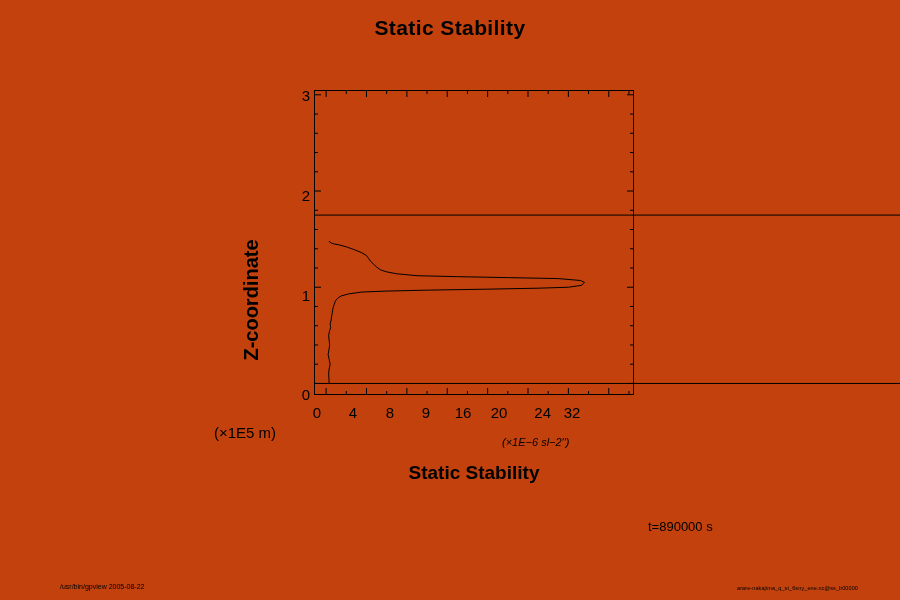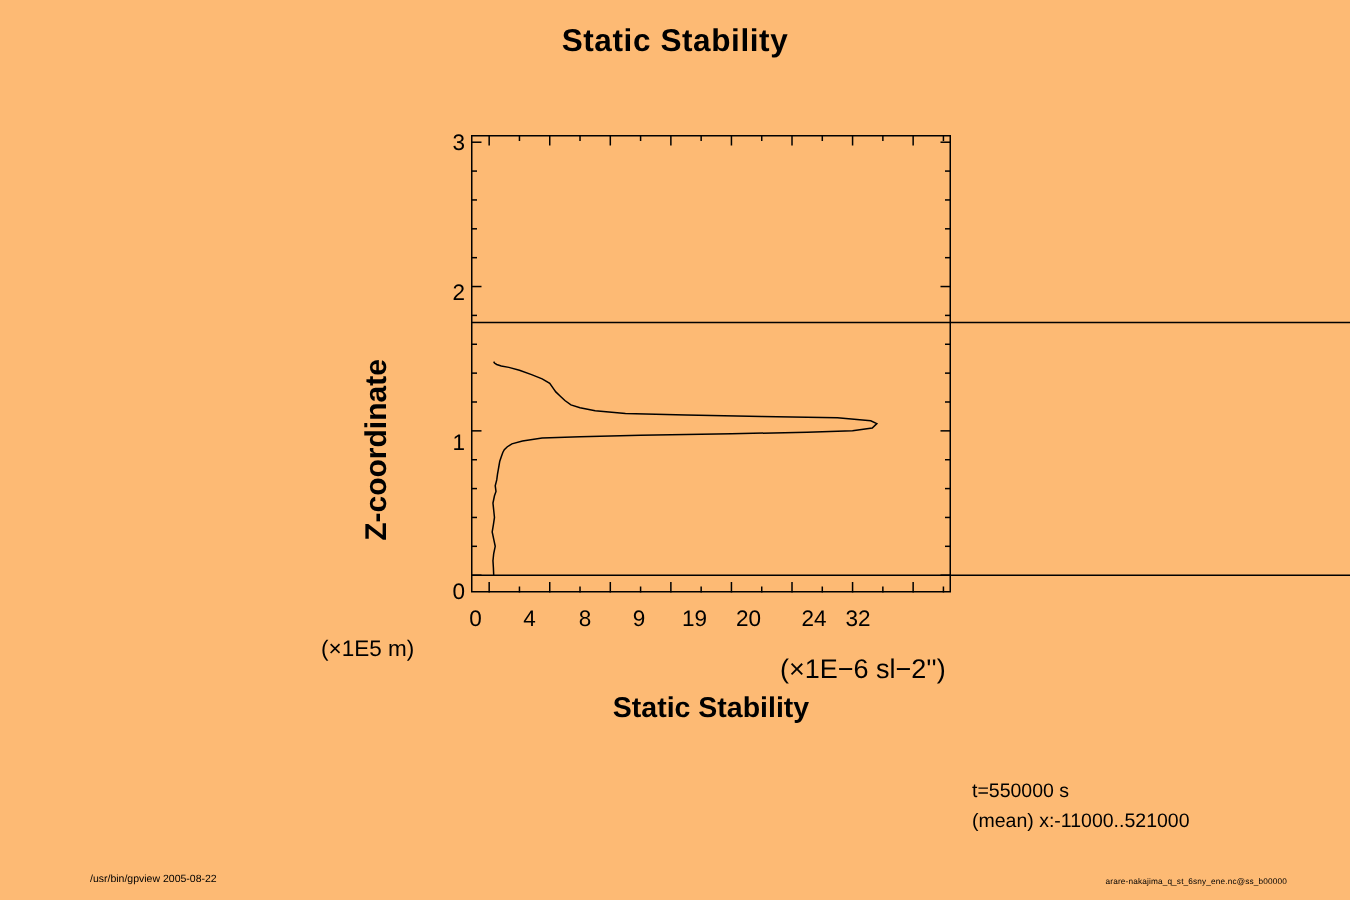--- a/index.html
+++ b/index.html
@@ -4,21 +4,21 @@
 <style>
   html, body {
     margin: 0;
     padding: 0;
     background: #ffffff;
   }
   #page {
     position: relative;
     width: 900px;
     height: 600px;
-    background: #fdba74;
+    background: #c2410c;
     font-family: "Liberation Sans", sans-serif;
     color: #000000;
     overflow: hidden;
   }
   .title {
     position: absolute;
     left: 0;
     top: 16px;
     width: 900px;
     text-align: center;
@@ -68,23 +68,24 @@
     width: 30px;
   }
   .units-left {
     position: absolute;
     left: 214px;
     top: 424px;
     font-size: 15px;
   }
   .units-right {
     position: absolute;
-    left: 520px;
+    left: 502px;
     top: 436px;
-    font-size: 18px;
+    font-size: 11px;
+    font-style: italic;
   }
   .xlabel {
     position: absolute;
     left: 314px;
     top: 462px;
     width: 320px;
     text-align: center;
     font-size: 19px;
     font-weight: bold;
   }
@@ -122,32 +123,31 @@
 
   <div class="ytick" style="left:286px; top:386px;">0</div>
   <div class="ytick" style="left:286px; top:287px;">1</div>
   <div class="ytick" style="left:286px; top:187px;">2</div>
   <div class="ytick" style="left:286px; top:87px;">3</div>
 
   <div class="xtick" style="left:302px; top:404px;">0</div>
   <div class="xtick" style="left:338px; top:404px;">4</div>
   <div class="xtick" style="left:375px; top:404px;">8</div>
   <div class="xtick" style="left:411px; top:404px;">9</div>
-  <div class="xtick" style="left:448px; top:404px;">19</div>
+  <div class="xtick" style="left:448px; top:404px;">16</div>
   <div class="xtick" style="left:484px; top:404px;">20</div>
   <div class="xtick" style="left:521px; top:404px;text-align:right;">24</div>
   <div class="xtick" style="left:557px; top:404px;">32</div>
 
   <div class="units-left">(×1E5 m)</div>
   <div class="units-right">(×1E−6 sl−2'')</div>
 
   <div class="xlabel">Static Stability</div>
 
-  <div class="annot l1">t=550000 s</div>
-  <div class="annot l2">(mean) x:-11000..521000</div>
+  <div class="annot l1">t=890000 s</div>
 
   <div class="footer-left">/usr/bin/gpview 2005-08-22</div>
   <div class="footer-right">arare-nakajima_q_st_6sny_ene.nc@ss_b00000</div>
 
   <div id="plot-area"></div>
 
   <svg id="plot-svg" viewBox="0 0 900 600">
     <g id="ticks" stroke="#000" stroke-width="1">
         <line x1="326.1135646687697" y1="395" x2="326.1135646687697" y2="388"></line>
         <line x1="326.1135646687697" y1="90" x2="326.1135646687697" y2="97"></line>

